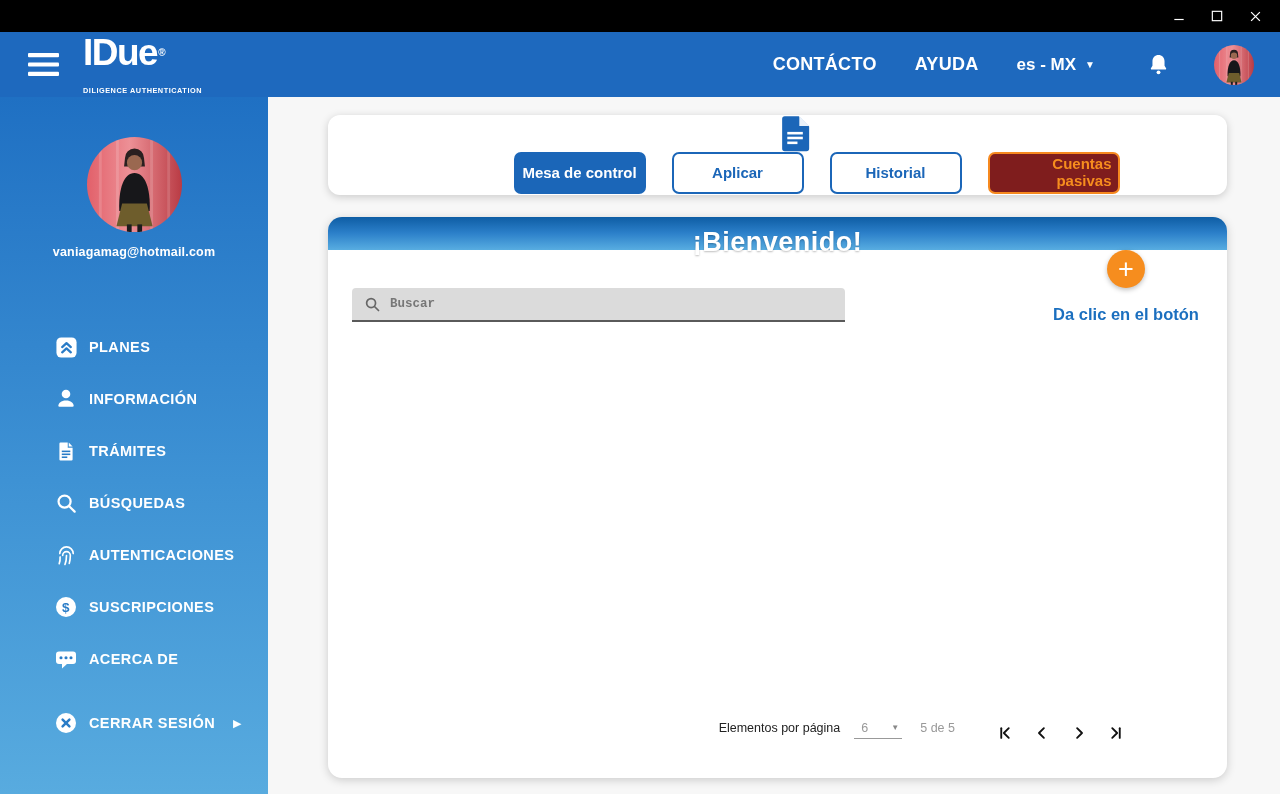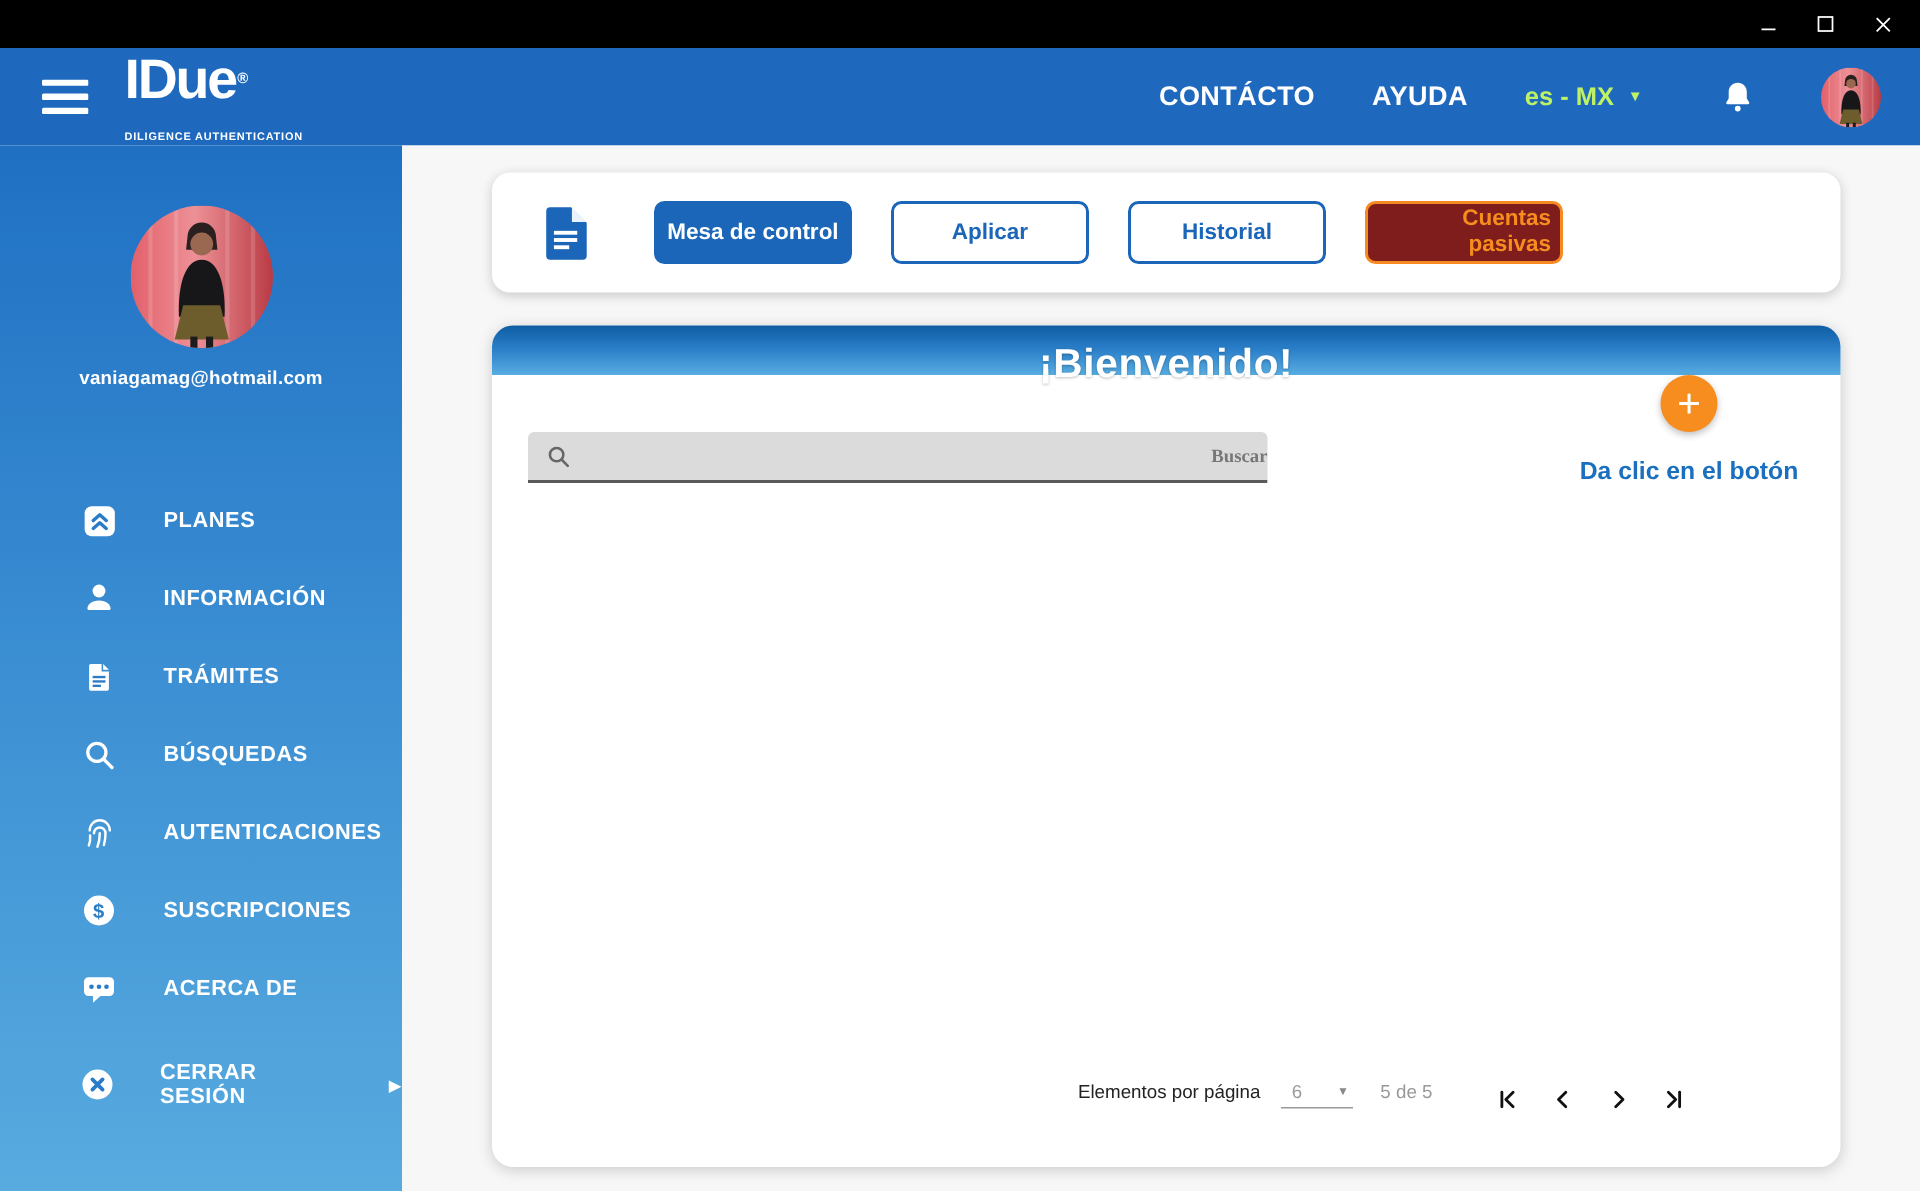--- a/index.html
+++ b/index.html
@@ -26,51 +26,51 @@
     background:#1E69BE; display:flex; align-items:center; color:#fff;
   }
   .hamburger { margin-left:28px; display:flex; align-items:center; }
   .logo { margin-left:24px; line-height:1; }
   .logo-row { display:flex; align-items:center; }
   .logo-text { font-size:37px; font-weight:bold; letter-spacing:-1.5px; }
   .logo-reg { font-size:10px; margin-top:1px; margin-left:1px; font-weight:bold; }
   .logo-tag { font-size:7.3px; font-weight:bold; letter-spacing:0.55px; margin-top:16px; }
   .header-right { margin-left:auto; display:flex; align-items:center; padding-right:26px; }
   .nav-link { color:#fff; font-size:18px; font-weight:bold; letter-spacing:0.3px; margin-right:38px; }
-  .lang { display:flex; align-items:center; gap:9px; color:#bef264; font-size:17px; font-weight:bold; margin-right:52px; }
+  .lang { display:flex; align-items:center; gap:9px; color:#ffffff; font-size:17px; font-weight:bold; margin-right:52px; }
   .lang-arrow { font-size:10px; line-height:1; }
   .bell-btn { margin-right:44px; display:flex; }
   .avatar-sm { width:40px; height:40px; border-radius:50%; overflow:hidden; padding:0; display:block; }
   .avatar-sm svg, .avatar-lg svg { display:block; width:100%; height:100%; }
 
   
   .sidebar {
     position:absolute; top:97px; bottom:0; left:0; width:268px;
     background:linear-gradient(180deg,#1F70C3 0%, #3E92D4 55%, #58ABDF 100%);
     color:#fff;
   }
   .profile { text-align:center; padding-top:40px; }
   .avatar-lg { width:95px; height:95px; border-radius:50%; overflow:hidden; margin:0 auto; }
   .profile-name { margin-top:21px; font-size:19px; font-weight:bold; letter-spacing:0.6px; }
   .profile-email { margin-top:13px; font-size:12.5px; font-weight:bold; letter-spacing:0.2px; }
   .menu { margin-top:62px; }
   .menu-item {
-    display:flex; align-items:center; height:52px; padding-left:53px; gap:30px;
+    display:flex; align-items:center; height:52px; padding-left:53px; gap:10px;
     font-size:14.5px; font-weight:bold; letter-spacing:0.4px; cursor:pointer;
   }
   .menu-icon { width:26px; display:flex; justify-content:center; align-items:center; }
   .logout { margin-top:12px; }
   .logout-arrow { font-size:11px; margin-left:8px; }
 
   
   .main { position:absolute; left:268px; top:97px; right:0; bottom:0; background:#F7F7F7; }
   .tabcard {
     position:absolute; left:60px; top:18px; width:899px; height:80px;
     background:#fff; border-radius:12px; box-shadow:0 2px 8px rgba(0,0,0,0.18);
-    display:flex; align-items:center; padding-left:34px;
+    display:flex; align-items:center; padding-left:34px;flex-direction:column;
   }
   .tabcard-doc { display:flex; }
   .tabs { display:flex; gap:26px; margin-left:44px; }
   .tab {
     width:132px; height:42px; border-radius:7px; font-weight:bold; font-size:15px;
     line-height:1.12; display:flex; align-items:center; justify-content:center;
     text-align:center; border:2px solid transparent; padding:0 6px;
   }
   .tab--filled { background:#1B66B8; color:#fff; }
   .tab--blue   { background:#fff; border-color:#1B66B8; color:#1B66B8; }
@@ -87,21 +87,21 @@
     letter-spacing:0.5px; text-shadow:0 1px 2px rgba(0,0,0,0.25);
   }
   .search {
     position:absolute; left:24px; top:71px; width:493px; height:34px;
     background:#DBDBDB; border-radius:4px 4px 0 0; border-bottom:2px solid #5A5A5A;
     display:flex; align-items:center;
   }
   .search svg { margin-left:12px; flex:0 0 auto; }
   .search input {
     background:transparent; border:none; outline:none; width:100%;
-    font-family:Liberation Serif, serif; font-size:12.5px; font-weight:bold; color:#0f766e; padding-left:9px;text-align:right;
+    font-family:Liberation Mono, monospace; font-size:12.5px; font-weight:bold; color:#0f766e; padding-left:9px;
   }
   .search input::placeholder { color:#777; opacity:1; }
   .plus-btn {
     position:absolute; left:779px; top:33px; width:38px; height:38px; border-radius:50%;
     background:#F68D1E; color:#fff; font-size:27px; font-weight:normal; line-height:1;
     display:flex; align-items:center; justify-content:center;
     box-shadow:0 2px 5px rgba(0,0,0,0.25);
   }
   .hint {
     position:absolute; left:718px; top:86px; width:160px; text-align:center;

